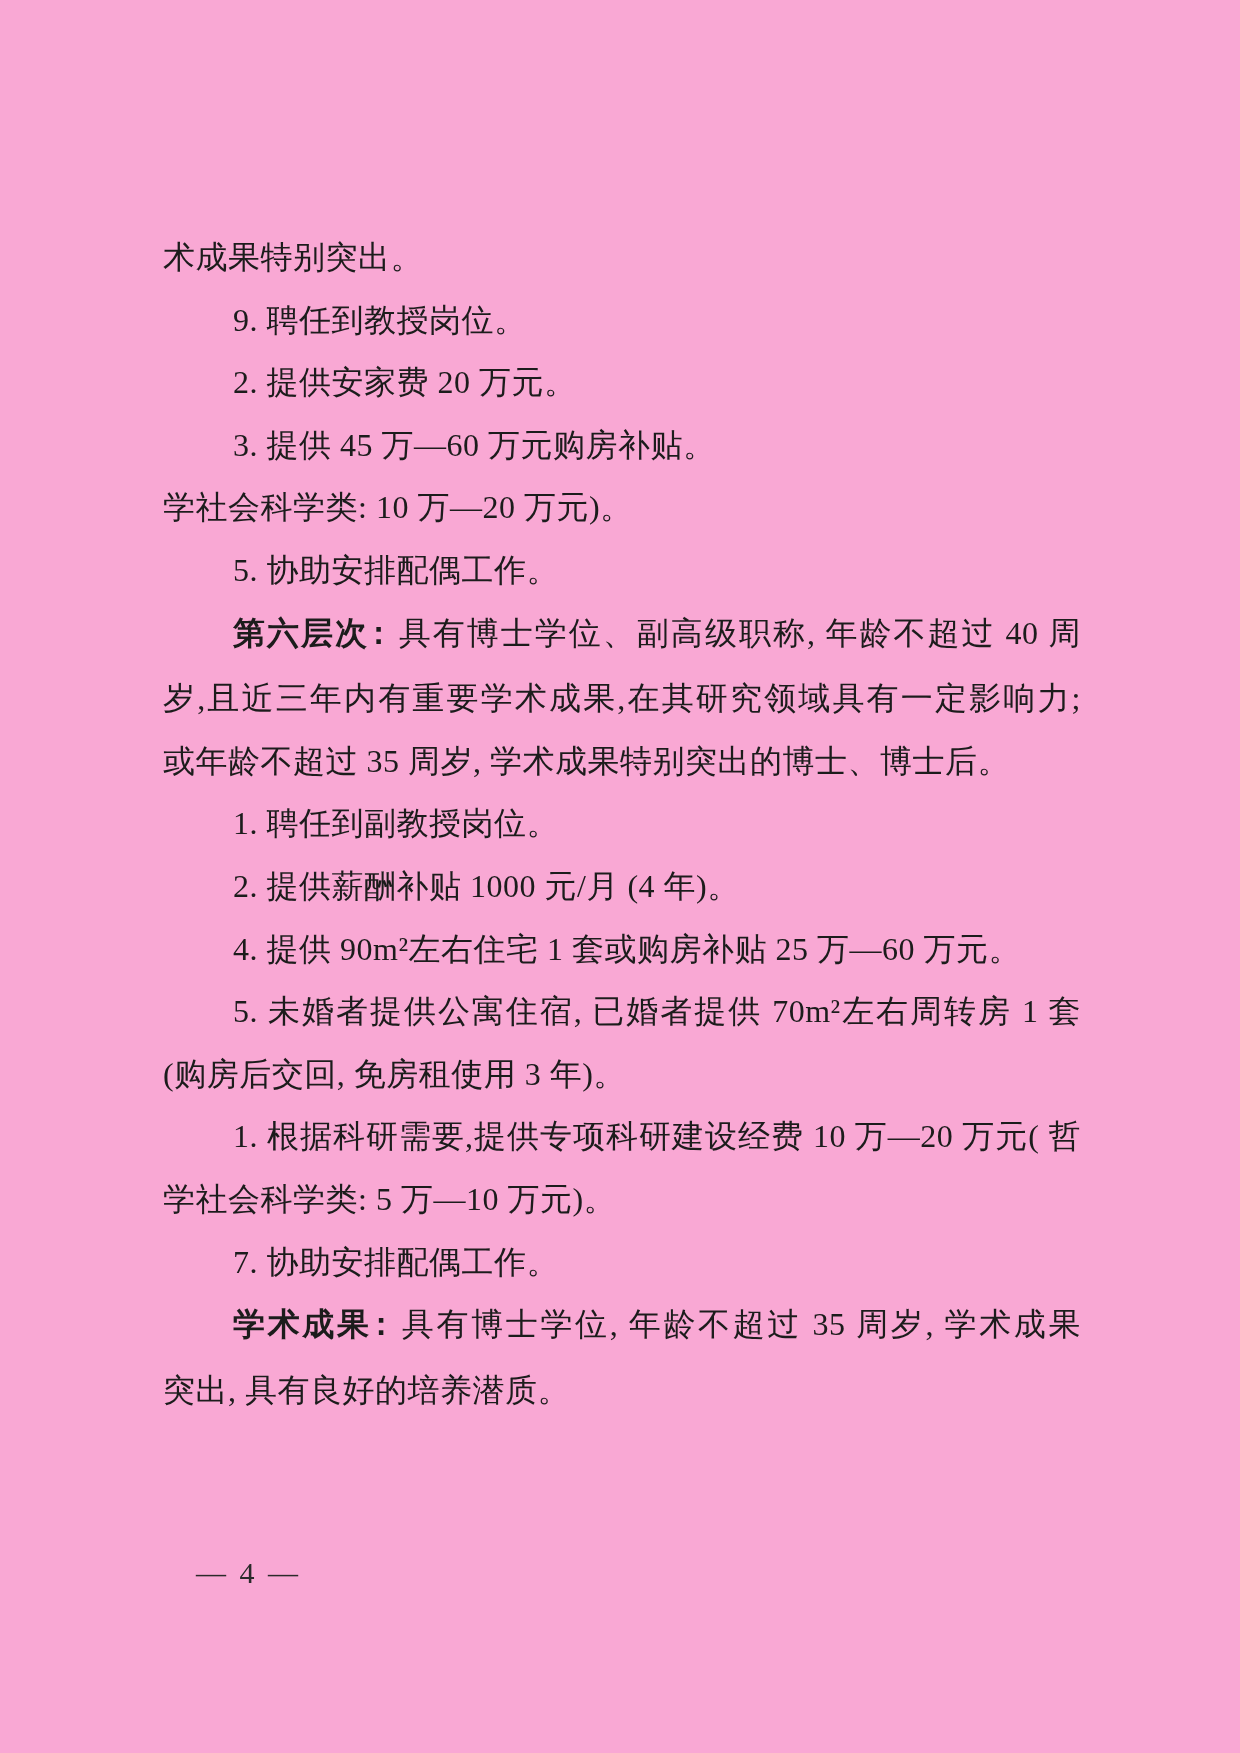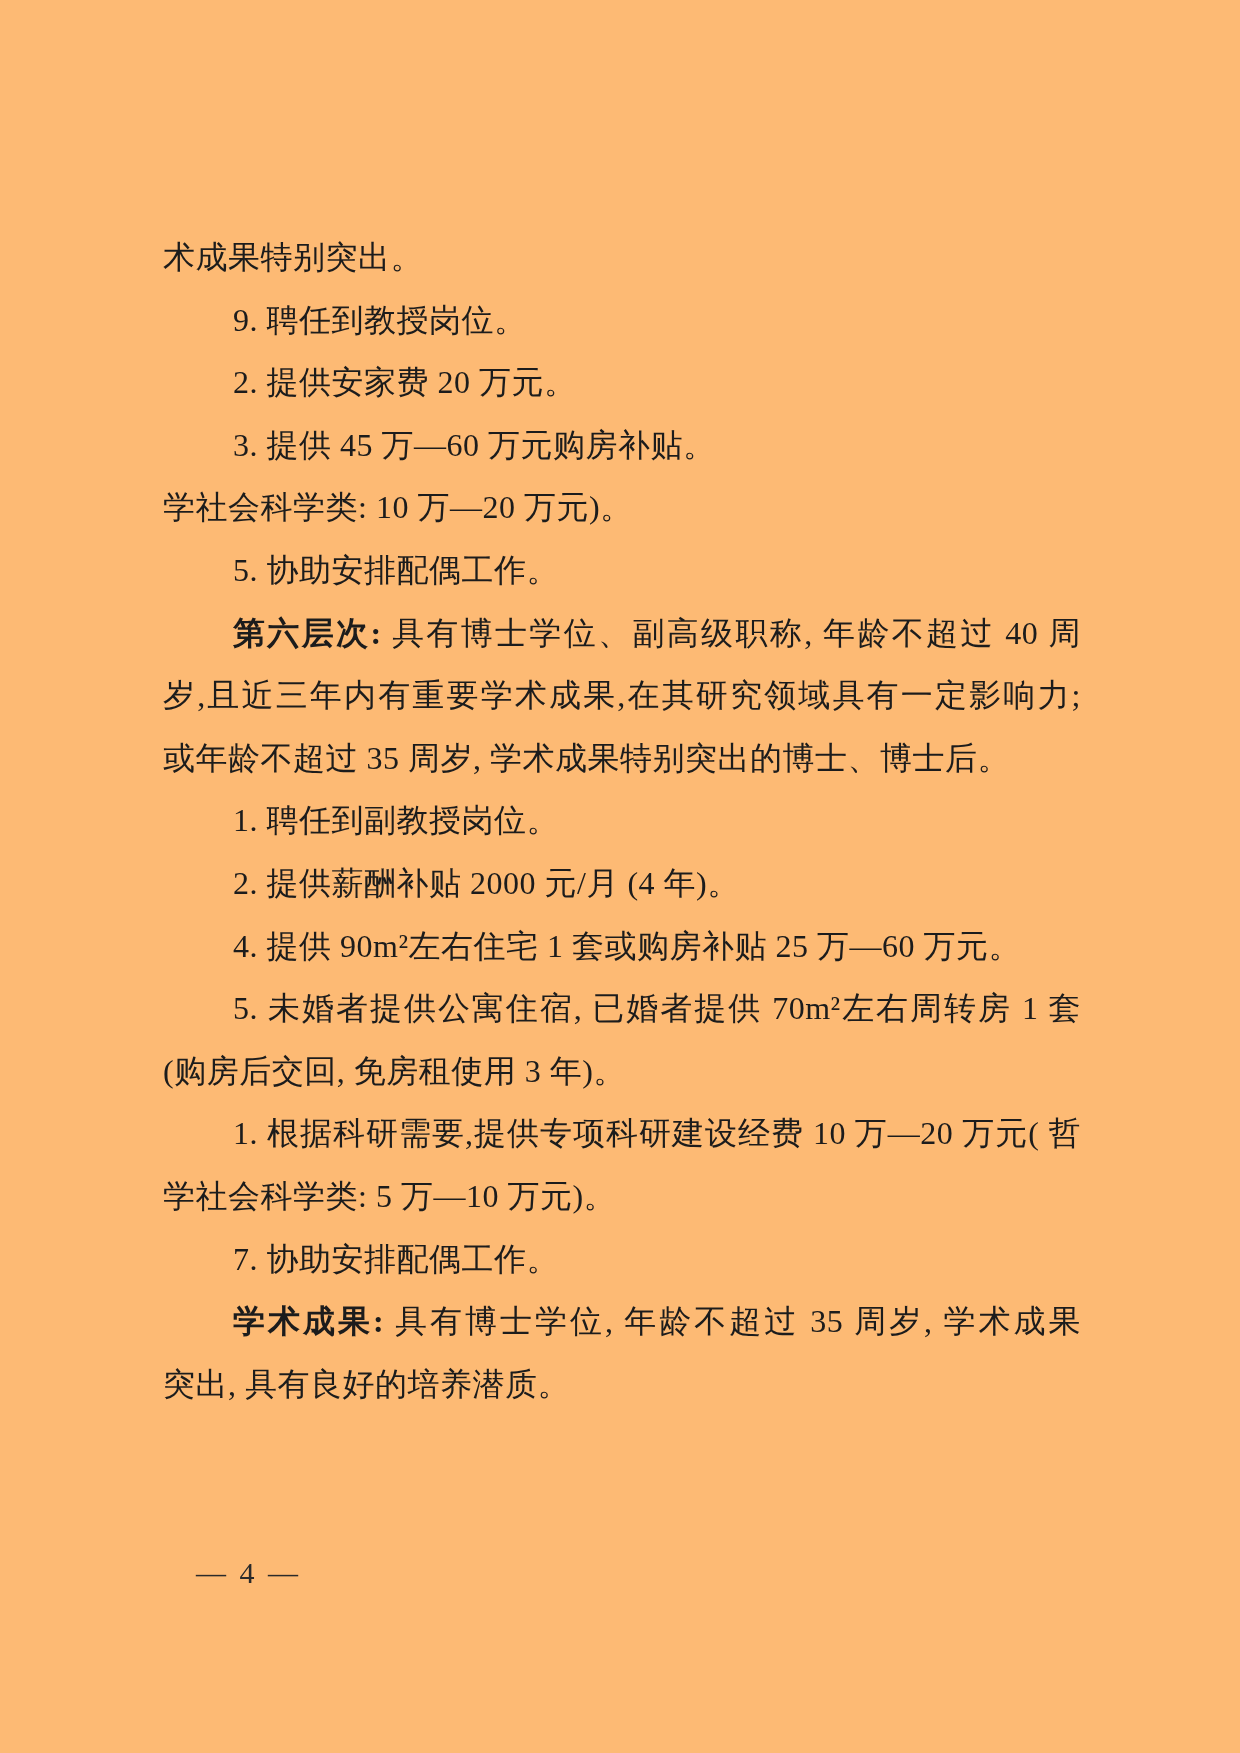--- a/index.html
+++ b/index.html
@@ -4,21 +4,21 @@
 <style>
   html, body {
     margin: 0;
     padding: 0;
     background: #ffffff;
   }
   .page {
     position: relative;
     width: 1240px;
     height: 1753px;
-    background: #fdba74;
+    background: #f9a8d4;
     overflow: hidden;
     font-family: "Liberation Serif", "DejaVu Serif", serif;
     color: #1c1c1c;
   }
   .doc-body {
     position: absolute;
     left: 163px;
     top: 226px;
     width: 918px;
     font-size: 32px;
@@ -31,20 +31,21 @@
   .line.indent {
     text-indent: 70px;
   }
   .line.full {
     text-align: justify;
     text-align-last: justify;
     text-justify: inter-character;
   }
   .bold {
     font-weight: bold;
+    font-family: Liberation Mono, monospace;
   }
   .page-number {
     position: absolute;
     left: 196px;
     top: 1556px;
     font-size: 30px;
     letter-spacing: 3px;
     color: #2a2a2a;
     white-space: nowrap;
   }
@@ -57,21 +58,21 @@
       <div class="line">术成果特别突出。</div>
       <div class="line indent">9. 聘任到教授岗位。</div>
       <div class="line indent">2. 提供安家费 20 万元。</div>
       <div class="line indent">3. 提供 45 万—60 万元购房补贴。</div>
       <div class="line">学社会科学类: 10 万—20 万元)。</div>
       <div class="line indent">5. 协助安排配偶工作。</div>
       <div class="line indent full"><span class="bold">第六层次:</span> 具有博士学位、副高级职称, 年龄不超过 40 周</div>
       <div class="line full">岁,且近三年内有重要学术成果,在其研究领域具有一定影响力;</div>
       <div class="line">或年龄不超过 35 周岁, 学术成果特别突出的博士、博士后。</div>
       <div class="line indent">1. 聘任到副教授岗位。</div>
-      <div class="line indent">2. 提供薪酬补贴 2000 元/月 (4 年)。</div>
+      <div class="line indent">2. 提供薪酬补贴 1000 元/月 (4 年)。</div>
       <div class="line indent">4. 提供 90m²左右住宅 1 套或购房补贴 25 万—60 万元。</div>
       <div class="line indent full">5. 未婚者提供公寓住宿, 已婚者提供 70m²左右周转房 1 套</div>
       <div class="line">(购房后交回, 免房租使用 3 年)。</div>
       <div class="line indent full">1. 根据科研需要,提供专项科研建设经费 10 万—20 万元( 哲</div>
       <div class="line">学社会科学类: 5 万—10 万元)。</div>
       <div class="line indent">7. 协助安排配偶工作。</div>
       <div class="line indent full"><span class="bold">学术成果:</span> 具有博士学位, 年龄不超过 35 周岁, 学术成果</div>
       <div class="line">突出, 具有良好的培养潜质。</div>
     </div>
   <div class="page-number">— 4 —</div>

